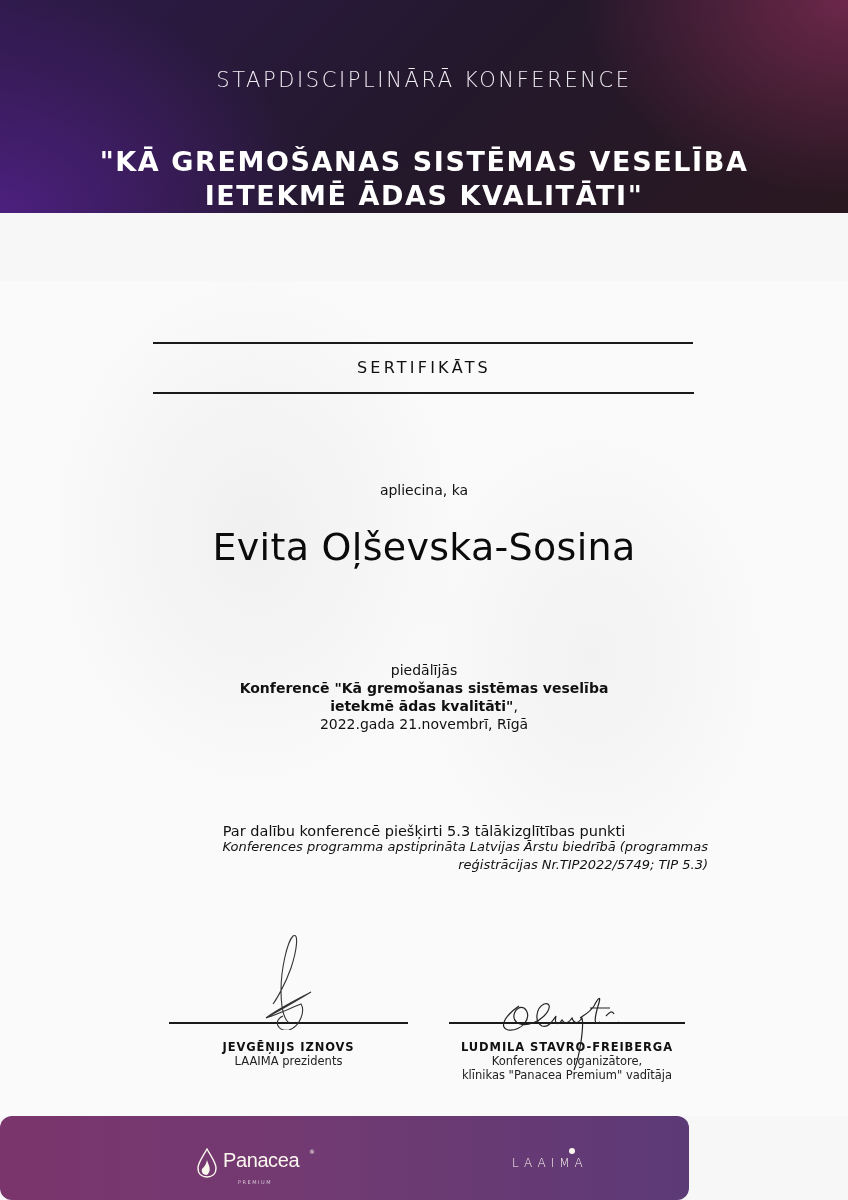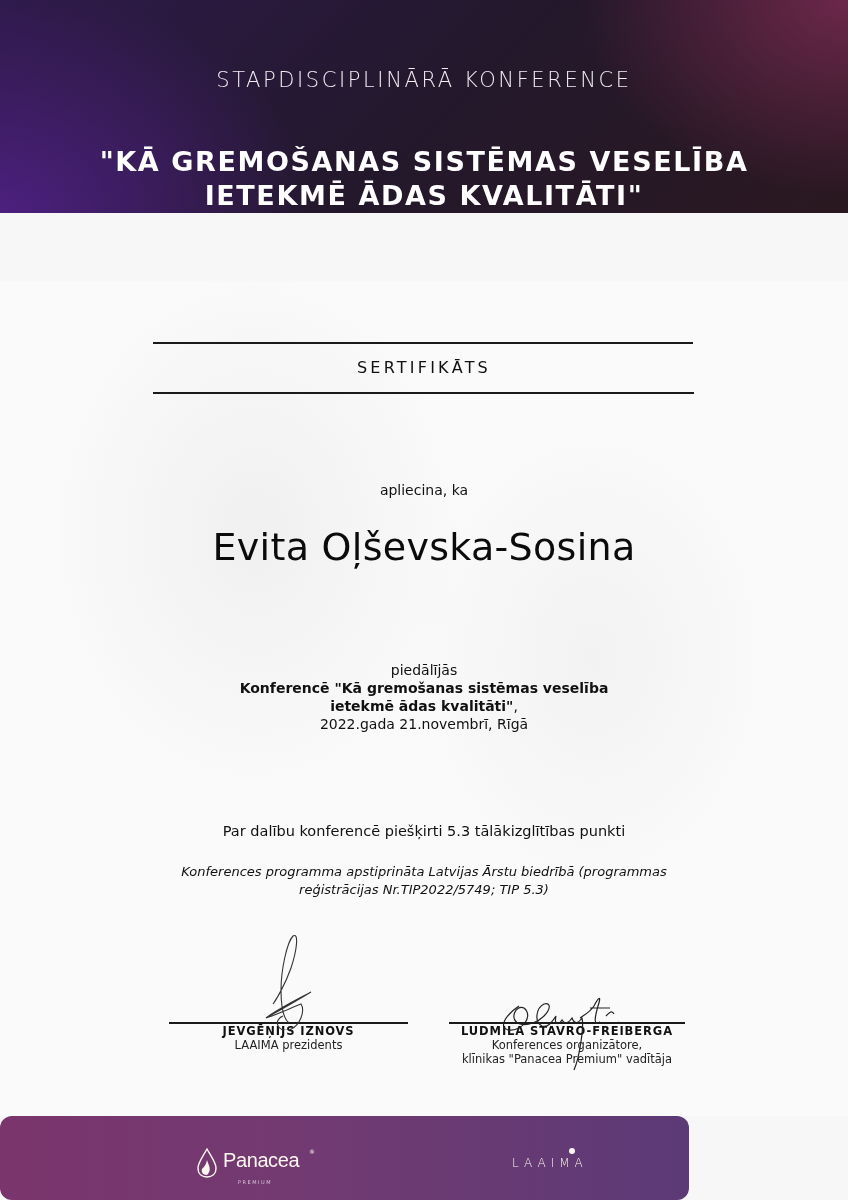--- a/index.html
+++ b/index.html
@@ -40,25 +40,25 @@
     font-size: 16px; letter-spacing: 3.2px; color: #111;
   }
   .attests { position: absolute; top: 201px; left: 0; width: 100%; text-align: center; font-size: 14px; color: #111; }
   .name {
     position: absolute; top: 244px; left: 0; width: 100%; text-align: center;
     font-size: 38px; font-weight: 500; color: #0b0b0b; letter-spacing: 0.3px;
   }
   .participation { position: absolute; top: 380px; left: 0; width: 100%; text-align: center; font-size: 14px; line-height: 18px; color: #111; }
   .participation .bold { font-weight: bold; }
   .points { position: absolute; top: 542px; left: 0; width: 100%; text-align: center; font-size: 14.5px; color: #111; }
-  .approval { position: absolute; top: 582px; left: 140px; width: 568px; text-align: center; font-size: 13px; line-height: 18px; font-style: italic; color: #111; }
+  .approval { position: absolute; top: 557px; left: 140px; width: 568px; text-align: right; font-size: 13px; line-height: 18px; font-style: italic; color: #111; }
 
   .sig { position: absolute; text-align: center; }
   .sig .line { height: 2px; background: #1a1a1a; width: 100%; }
-  .sig .sname { font-weight: bold; font-size: 11.5px; letter-spacing: 0.9px; margin-top: 0; color: #111; }
+  .sig .sname { font-weight: bold; font-size: 11.5px; letter-spacing: 0.9px; margin-top: 16px; color: #111; }
   .sig .role { font-size: 11.5px; line-height: 14px; margin-top: 0; color: #222; }
   .sig svg { position: absolute; }
   .sig.left { left: 169px; top: 741px; width: 239px; }
   .sig.right { left: 449px; top: 741px; width: 236px; }
 
   .footer {
     position: absolute; left: 0; top: 1116px; width: 689px; height: 84px;
     background: linear-gradient(90deg, #7a356c 0%, #723a72 45%, #5c3a76 100%);
     border-radius: 12px;
   }

